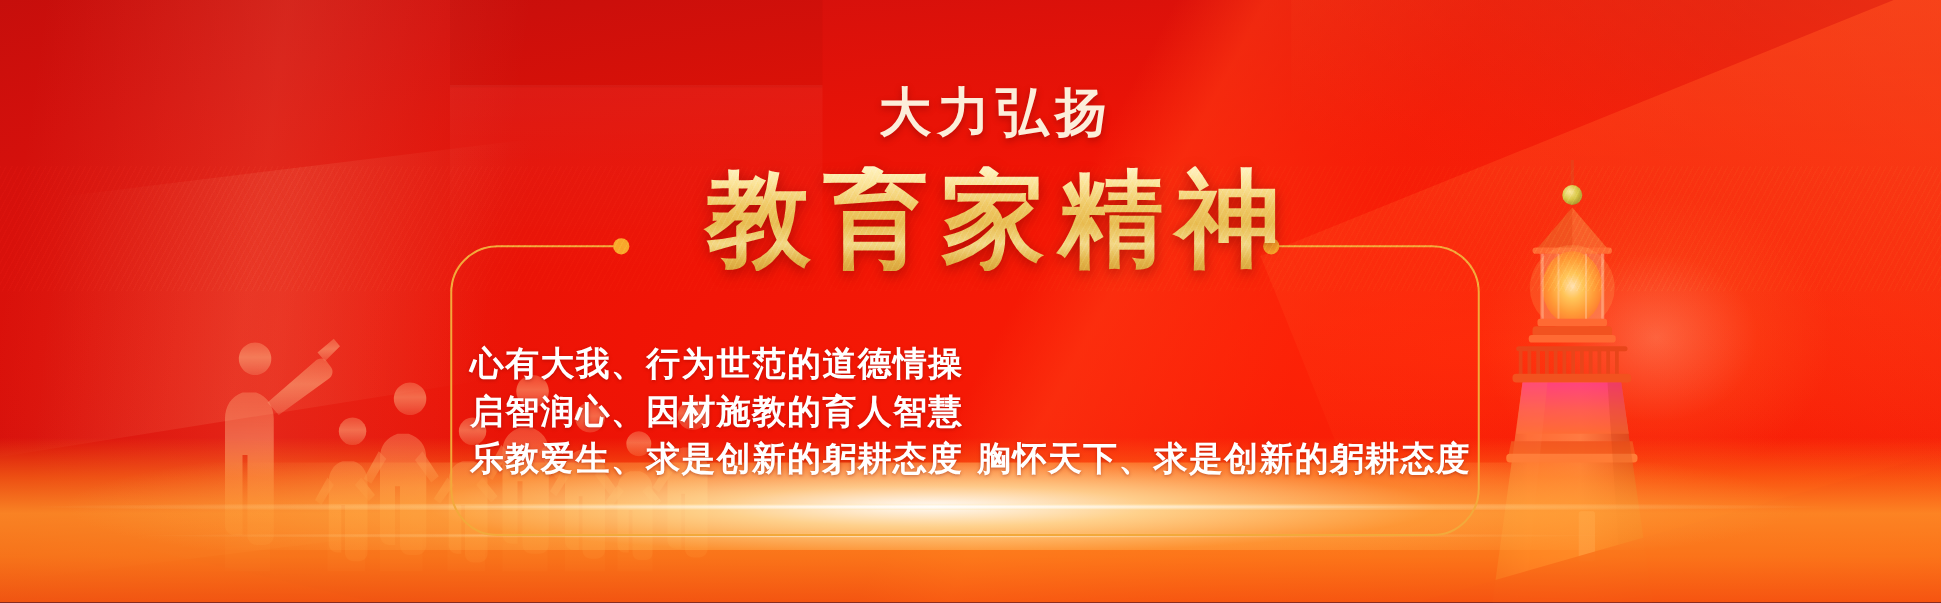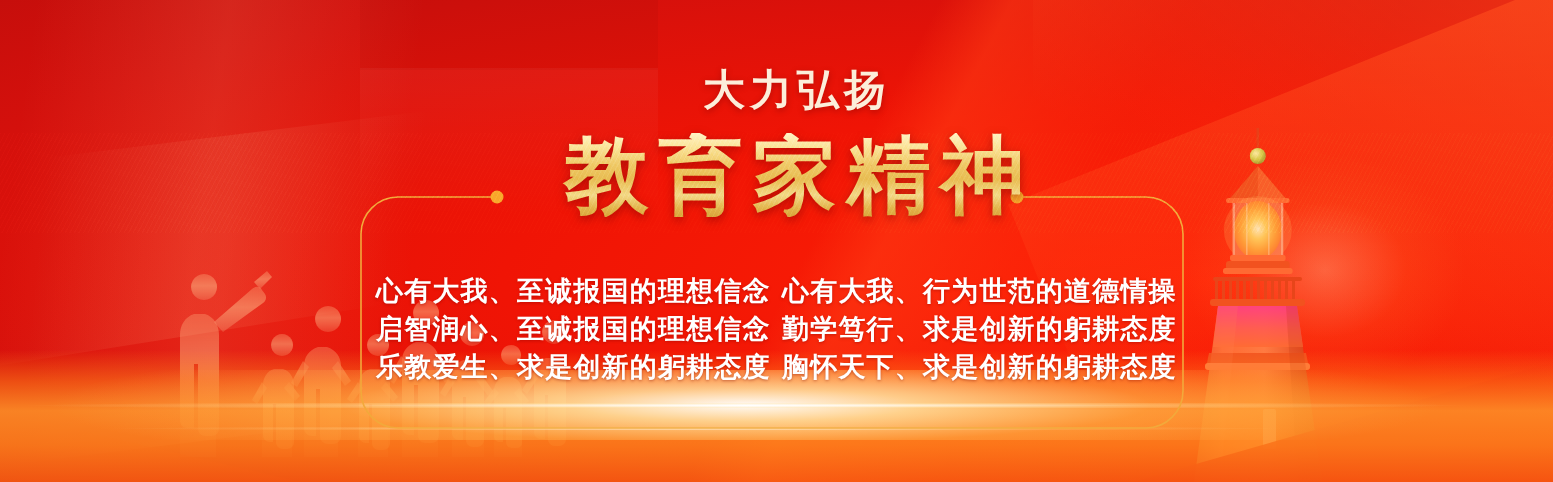--- a/index.html
+++ b/index.html
@@ -379,26 +379,24 @@
     </svg>
   </div>
 
   <div class="kicker">大力弘扬</div>
 
   <div class="headline">教育家精神</div>
   <div class="headline-texture"></div>
 
   <div class="motto">
     <div class="motto-row">
-      <span class="motto-cell left">心有大我、至诚报国的理想信念</span>
       <span class="motto-cell right">心有大我、行为世范的道德情操</span>
     </div>
     <div class="motto-row">
-      <span class="motto-cell left">启智润心、至诚报国的理想信念</span>
-      <span class="motto-cell right">勤学笃行、求是创新的躬耕态度</span>
+      <span class="motto-cell left">启智润心、因材施教的育人智慧</span>
     </div>
     <div class="motto-row">
       <span class="motto-cell left">乐教爱生、求是创新的躬耕态度</span>
       <span class="motto-cell right">胸怀天下、求是创新的躬耕态度</span>
     </div>
   </div>
 
 </div>
 
 </body></html>

